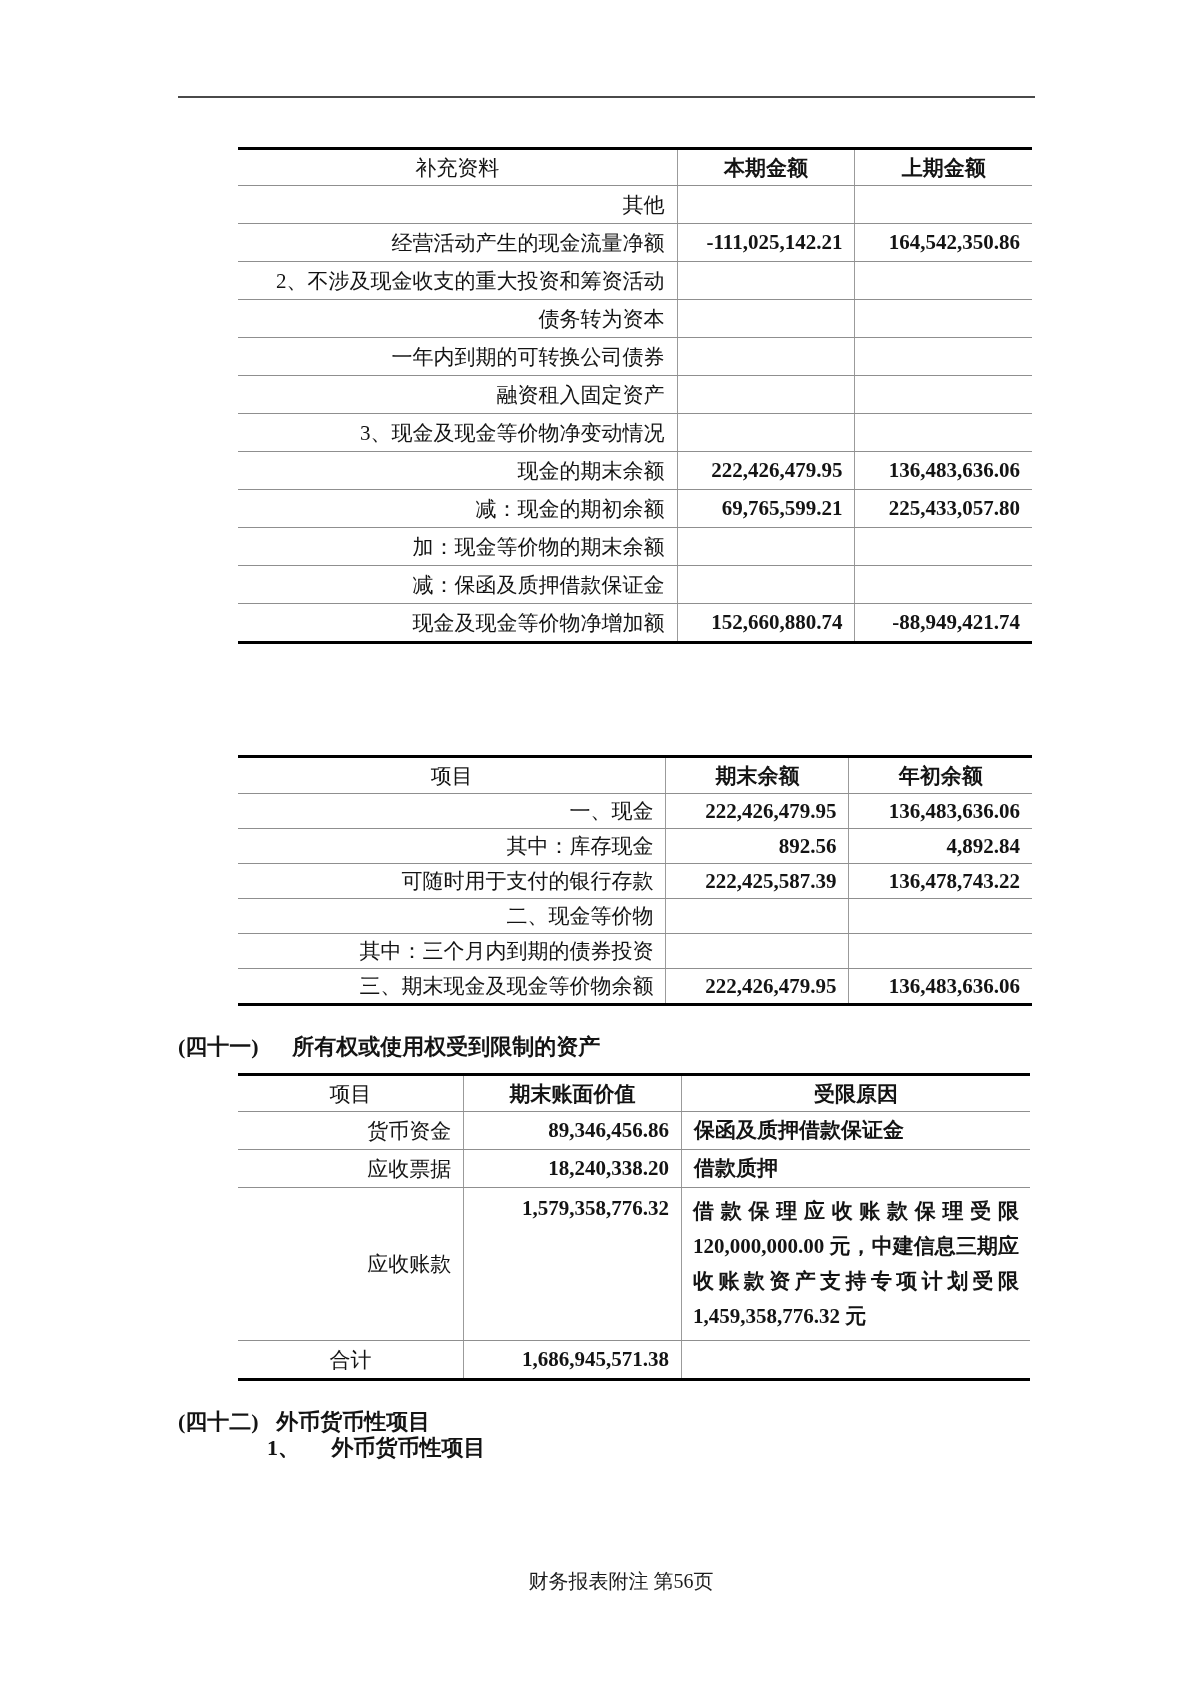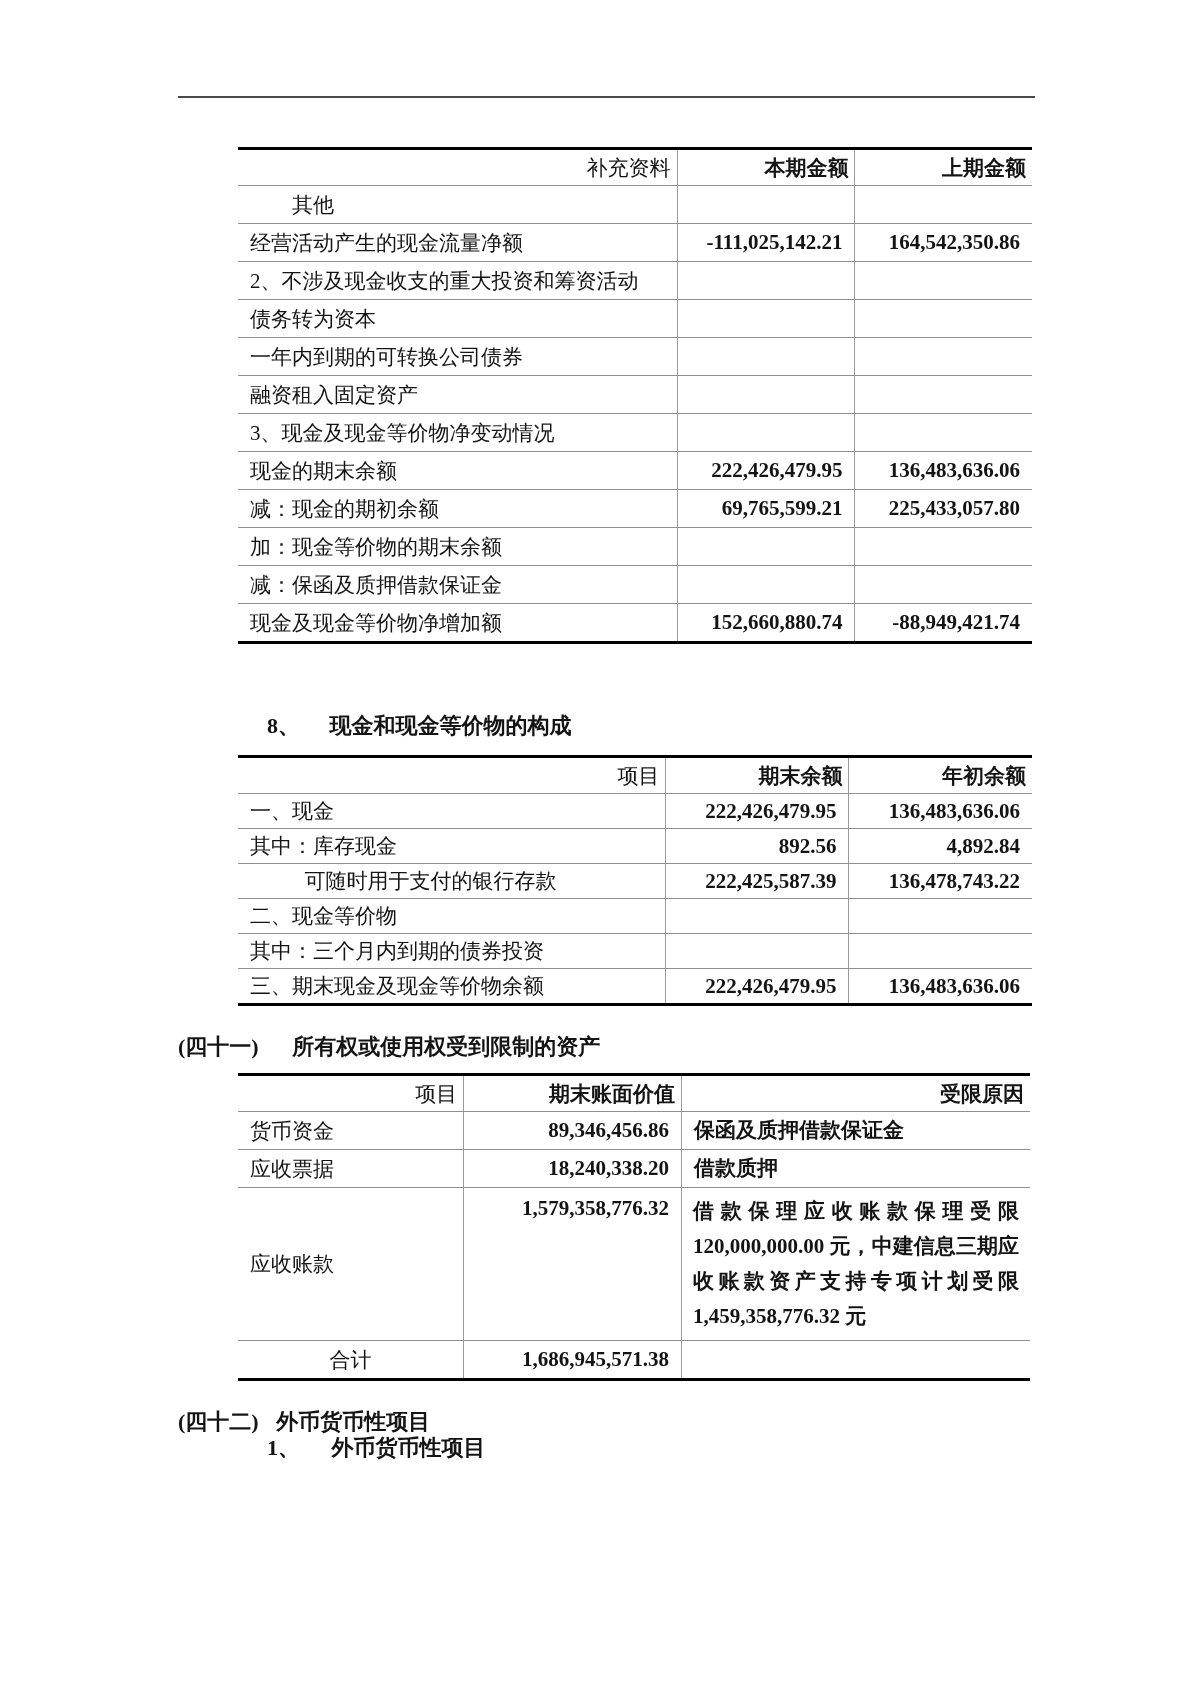--- a/index.html
+++ b/index.html
@@ -17,41 +17,41 @@
     border-top:2px solid #4a4a4a;
   }
 
   
   .fin-table{
     border-collapse:collapse;table-layout:fixed;
     border-top:3px solid #000;border-bottom:3px solid #000;
     position:absolute;
   }
   .fin-table th{
-    font-weight:normal;text-align:right;font-size:21px;
+    font-weight:normal;text-align:center;font-size:21px;
     height:35px;padding:0 6px;border-bottom:1px solid #8f8f8f;
     overflow:hidden;
   }
   .fin-table td{
     font-size:21px;padding:0 12px;border-bottom:1px solid #8f8f8f;
     overflow:hidden;vertical-align:middle;
   }
   .fin-table tr:last-child td{border-bottom:none;}
   .fin-table th + th, .fin-table td + td{border-left:1px solid #9b9b9b;font-weight:bold;}
 
   #table1{left:238px;top:147px;width:794px;}
   #table1 td{height:37px;}
 
   #table2{left:238px;top:755px;width:794px;}
   #table2 td{height:34px;}
 
   #table3{left:238px;top:1073px;width:792px;}
   #table3 td{height:37px;}
 
-  .cell-label{text-align:left;}
+  .cell-label{text-align:right;}
   .cell-num{text-align:right;padding:0 14px;margin-top:28px;}
   .cell-reason{text-align:left;padding:0 11px;line-height:35px;}
   tr.tall .cell-reason{padding:6px 11px;}
   tr.tall .cell-num{vertical-align:top;padding-top:8px;}
   .justify{text-align:justify;text-justify:inter-ideograph;}
 
   
   .heading{
     position:absolute;font-size:22px;font-weight:bold;
     line-height:30px;white-space:nowrap;
@@ -149,24 +149,20 @@
           <td class="cell-num"></td>
         </tr>
         <tr>
           <td class="cell-label">现金及现金等价物净增加额</td>
           <td class="cell-num">152,660,880.74</td>
           <td class="cell-num">-88,949,421.74</td>
         </tr>
       </tbody>
   </table>
 
-  <div id="sec8" class="heading">
-    <span class="h-num">8、</span>
-    <span class="h-title">现金和现金等价物的构成</span>
-  </div>
 
   <table id="table2" class="fin-table">
     <colgroup>
       <col style="width:53.9%">
         <col style="width:23.05%">
         <col style="width:23.05%">
     </colgroup>
     <thead>
       <tr>
         <th>项目</th>
@@ -253,14 +249,15 @@
   <div id="sec42" class="heading">
     <span class="h-num">(四十二)</span>
     <span class="h-title">外币货币性项目</span>
   </div>
 
   <div id="sec42-1" class="heading">
     <span class="h-num">1、</span>
     <span class="h-title">外币货币性项目</span>
   </div>
 
+  <div class="page-footer">财务报表附注 第56页</div>
 
 </div>
 
 </body></html>

